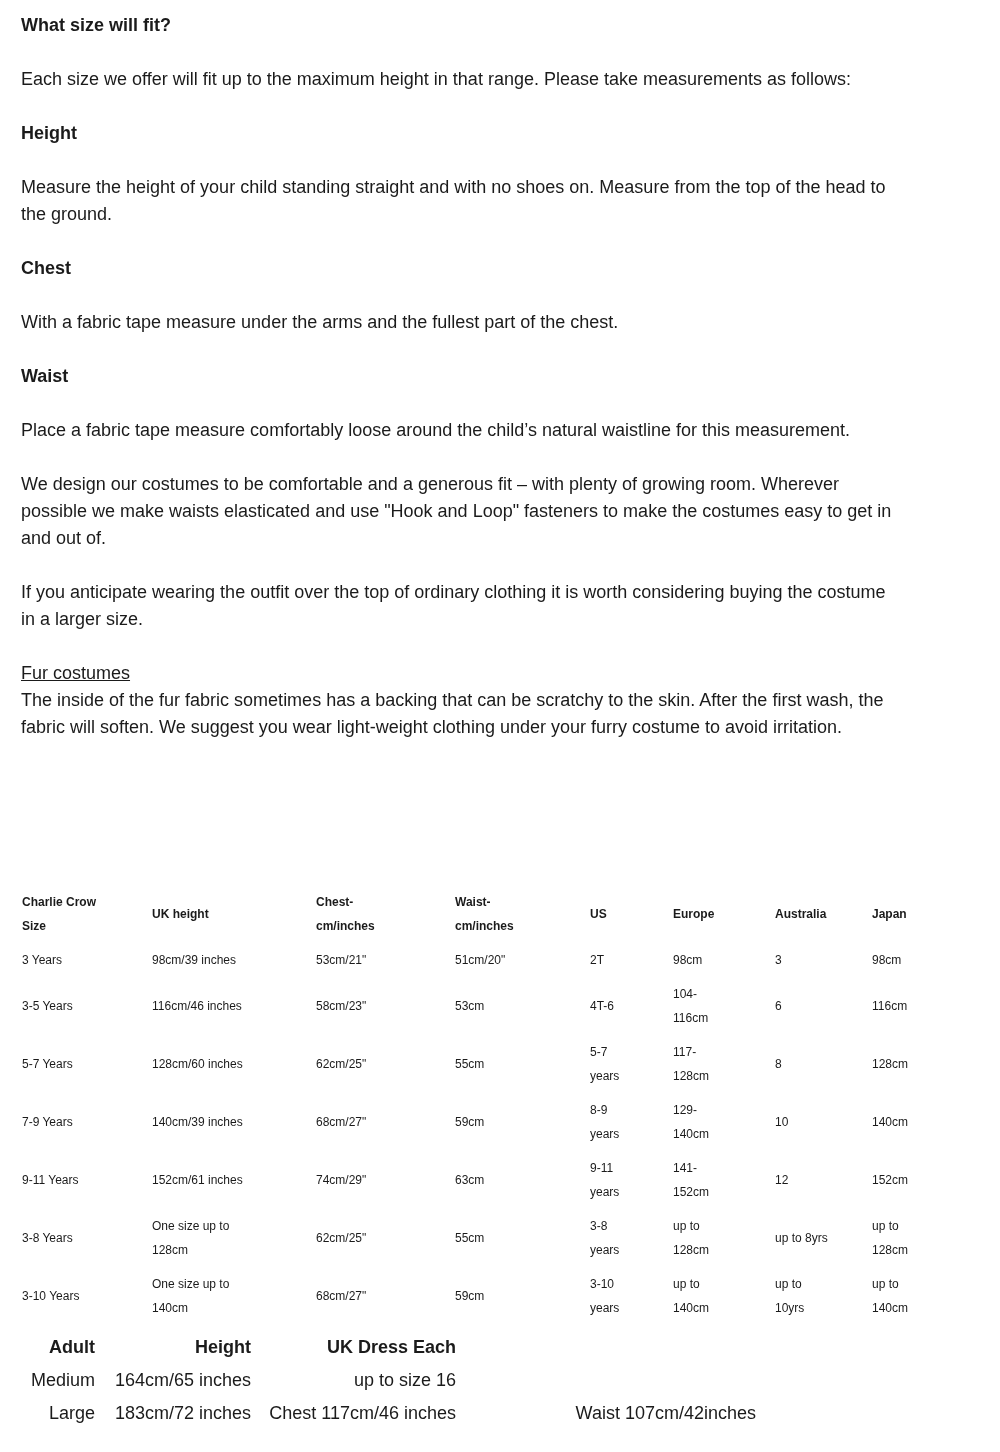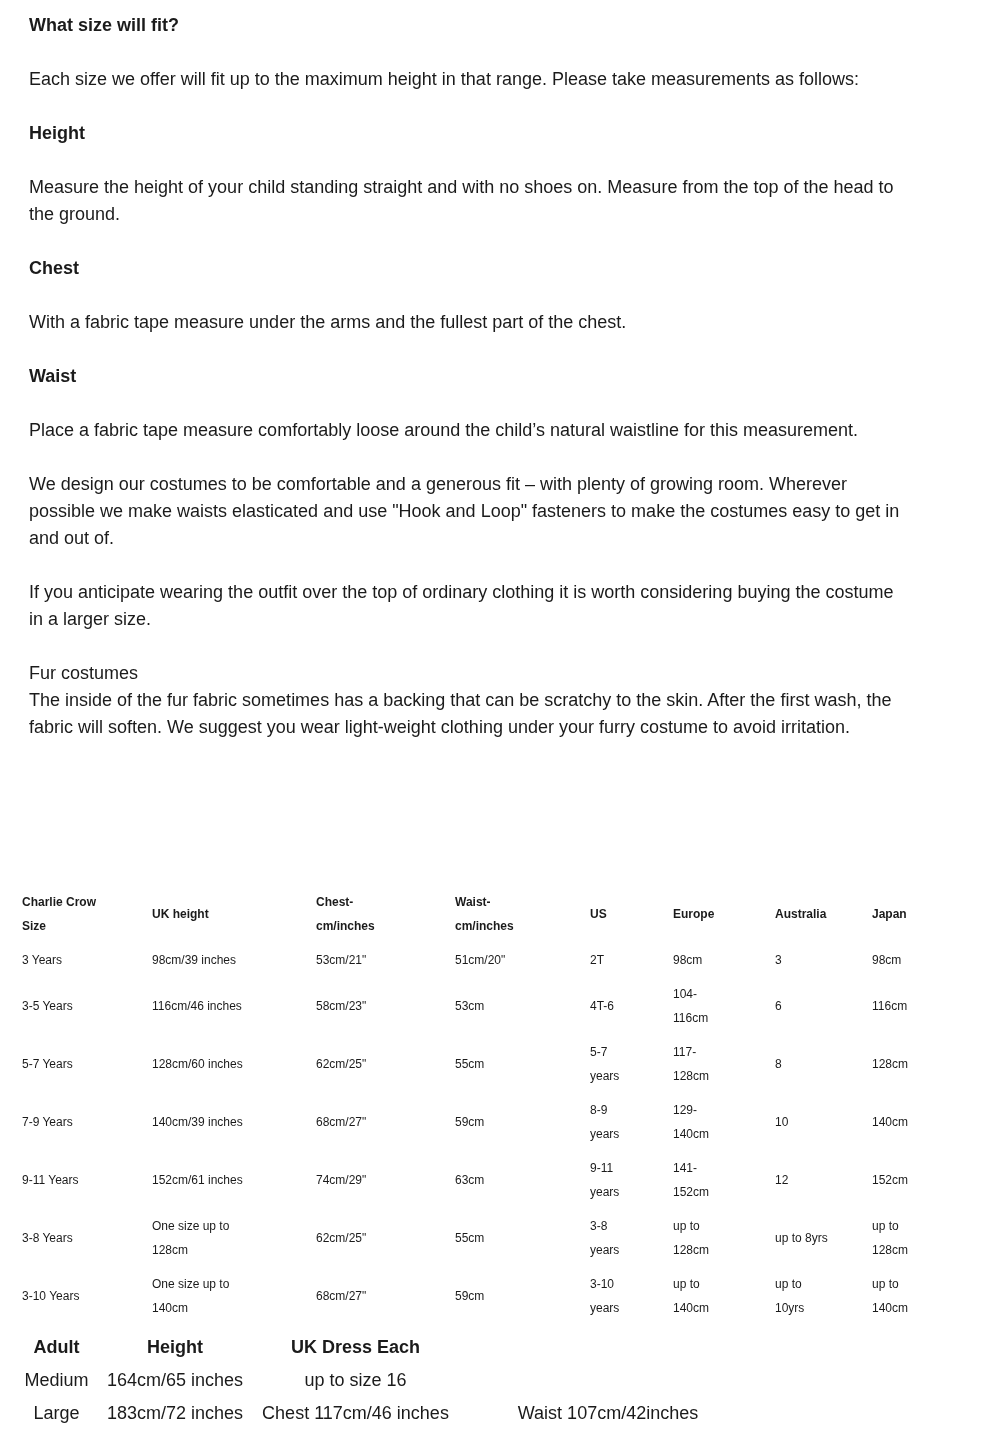--- a/index.html
+++ b/index.html
@@ -5,23 +5,23 @@
   * { margin:0; padding:0; box-sizing:border-box; }
   html,body { background:#ffffff; }
   body {
     width:1000px; height:1452px;
     color:#1b1b1b;
     font-family:"Liberation Sans", sans-serif;
     font-size:18px; line-height:27px;
     overflow:hidden;
   }
   .doc { padding:12px 20px 0 17px; }
-  .block { margin:0 0 27px 12px; white-space:pre-line; }
+  .block { margin:0 0 27px 4px; white-space:pre-line; }
   .bold { font-weight:bold; }
-  .underlined { }
+  .underlined { text-decoration:underline; }
   .nomargin { margin-bottom:0; }
   .spacer { height:117px; }
 
   table.size {
     border-collapse:collapse; table-layout:fixed;
     width:960px; margin-left:5px;
     font-size:12px; line-height:24px;
   }
   table.size th, table.size td {
     text-align:left; vertical-align:middle;
@@ -32,21 +32,21 @@
   table.size tbody td { font-weight:normal; }
   table.size tbody tr { height:58px;margin-top:8px; }
   table.size tbody tr.single { height:34px; }
 
   table.adult {
     border-collapse:collapse; table-layout:fixed;
     margin:6px 0 0 1px; width:742px;
     font-size:18px; line-height:27px;
   }
   table.adult td {
-    text-align:center; vertical-align:top;
+    text-align:right; vertical-align:top;
     padding:3px 4px 3px 0; white-space:pre-line; overflow:hidden;
   }
   table.adult tr.hdr td { font-weight:bold; }
 </style>
 </head>
 <body>
 
 <div class="doc">
 
   <div class="block bold">What size will fit?</div>

